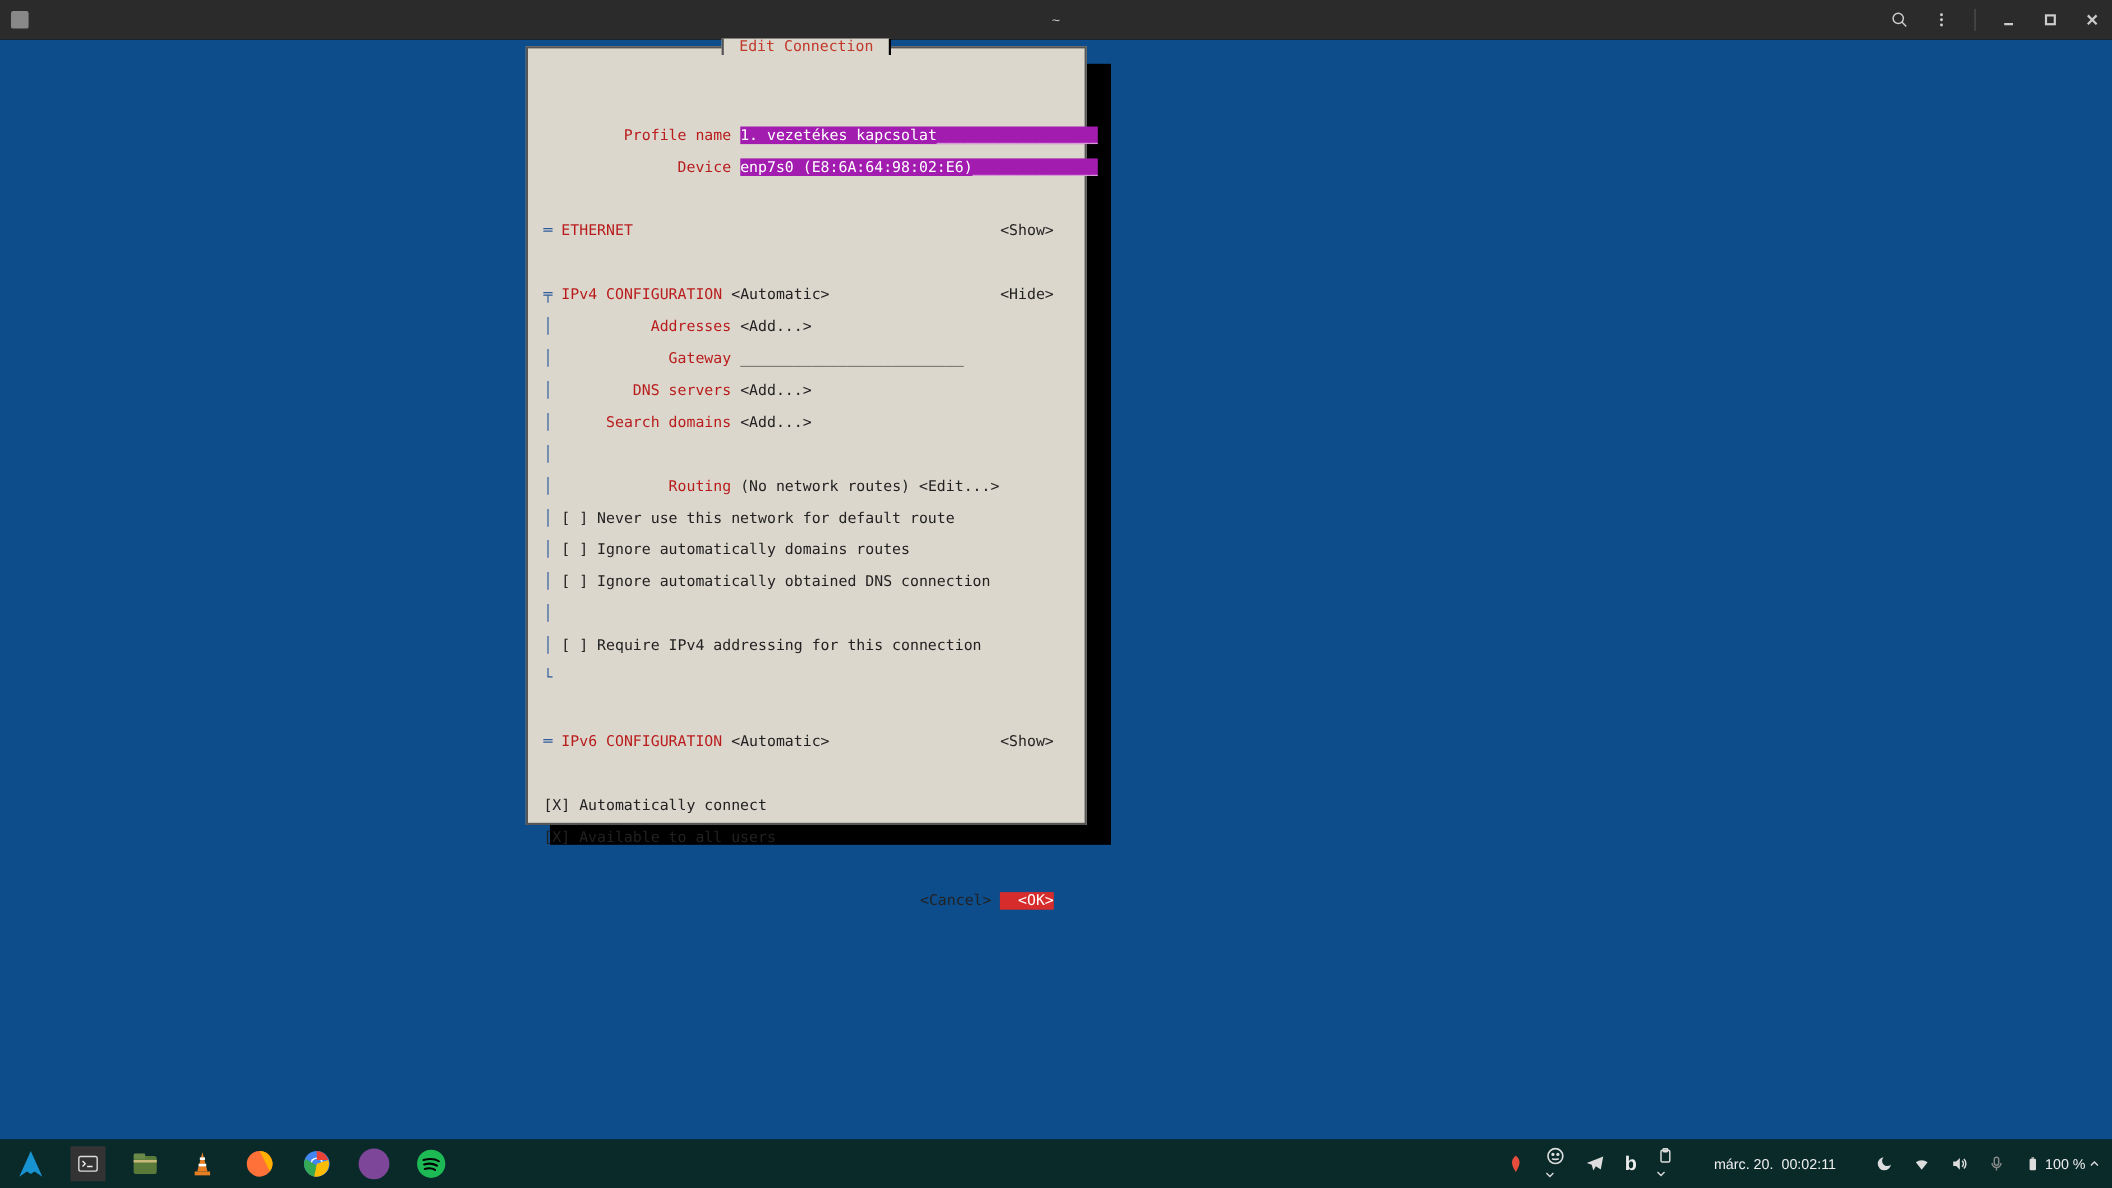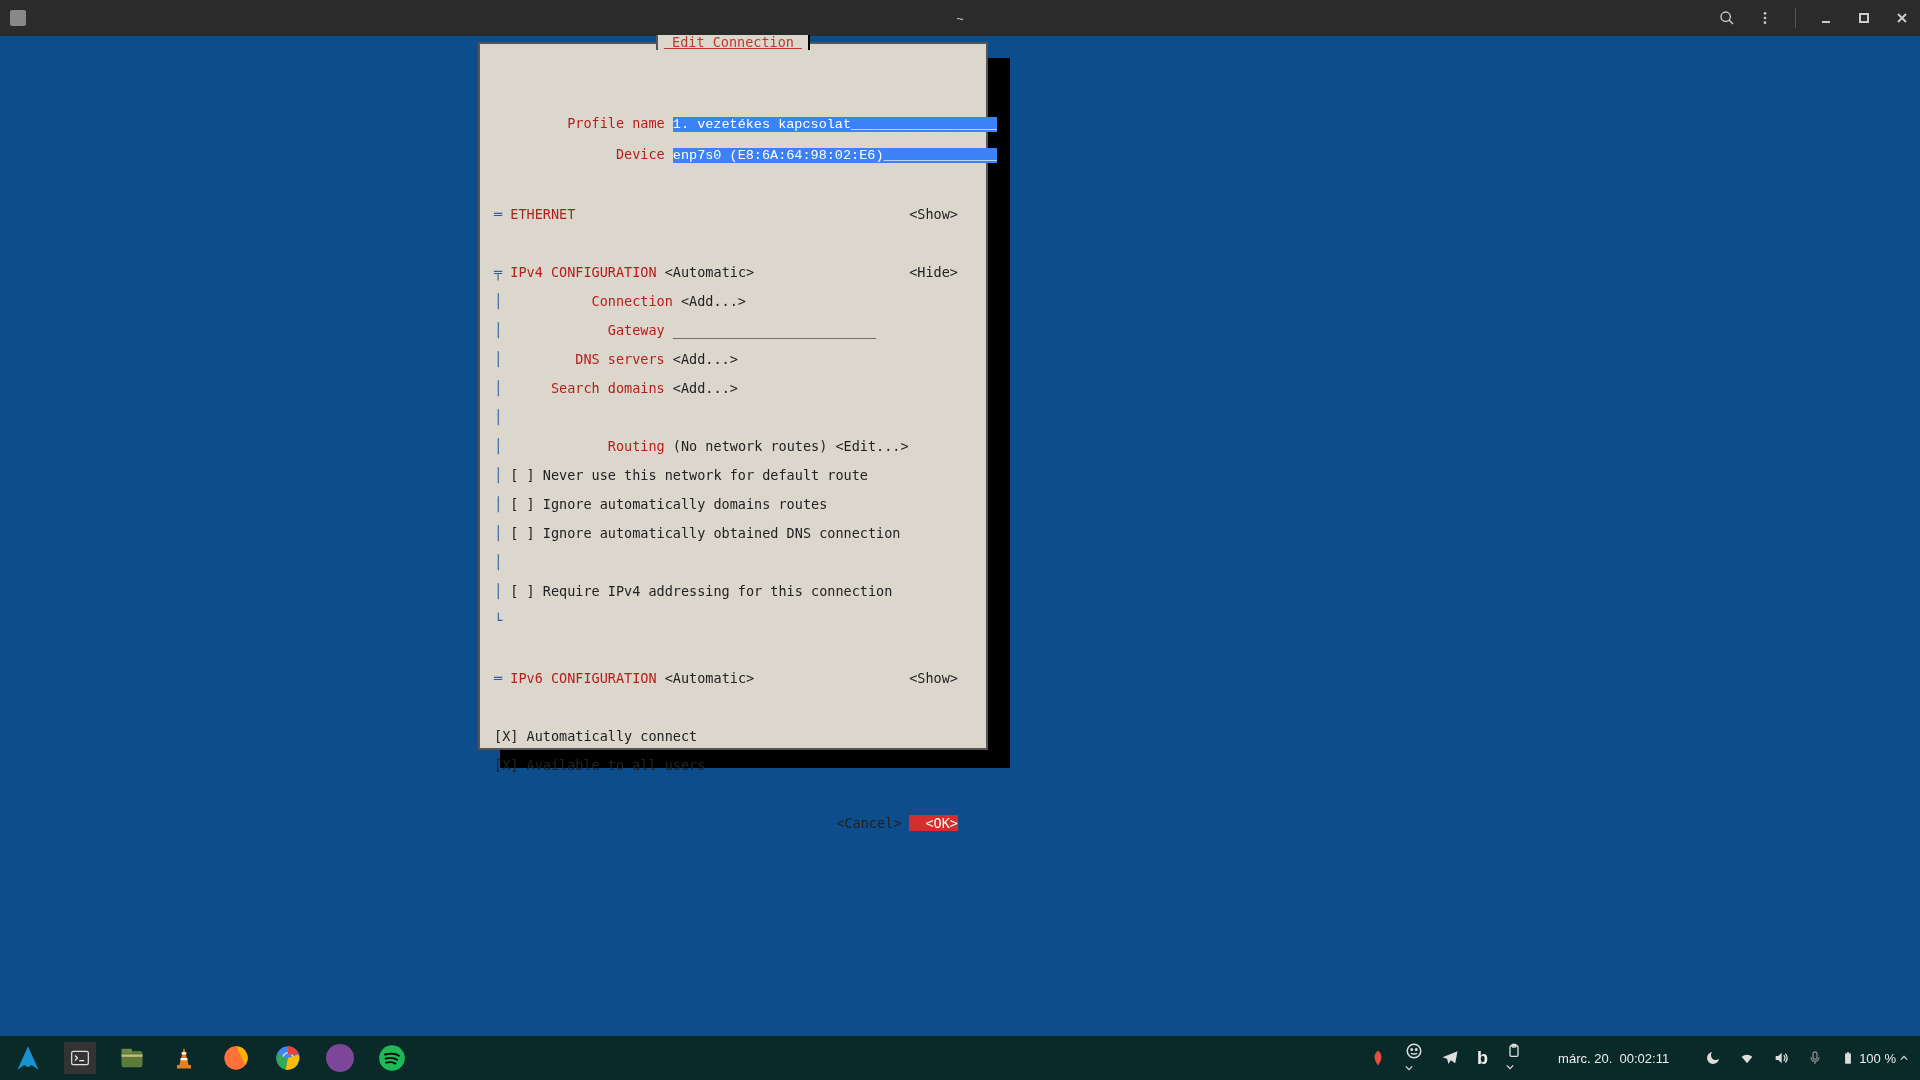--- a/index.html
+++ b/index.html
@@ -61,24 +61,23 @@
     left: 0; right: 0;
     text-align: center;
   }
   .dlg-title {
     display: inline-block;
     background: #dcd7cd;
     padding: 0 6px;
     color: #c0392b;
     border-left: 2px solid #555;
     border-right: 2px solid #000000;
-    text-decoration: underline;
   }
   .lbl { color: #b91c1c; }
-  .hl { background: #3b82f6; color: #fff; font-family: Liberation Mono, monospace; }
+  .hl { background: #a21caf; color: #fff; }
   .row { display: block; }
   .right-align { position: absolute; right: 14px; }
   .btn-ok { background: #d62c2c; color: #fff; padding-left: 16px; }
   .dlg-content { position: relative; }
   .dash { color: #2e5c9c; }
 
   
   .taskbar {
     height: 44px;
     background: #0a2a2a;
@@ -146,21 +145,21 @@
     <div class="dialog-shadow"></div>
     <div class="dialog">
       <div class="dlg-title-wrap"><span class="dlg-title"> Edit Connection </span></div>
       <div class="dlg-content">
 <span class="row">         <span class="lbl">Profile name</span> <span class="hl">1. vezetékes kapcsolat__________________</span></span>
 <span class="row">               <span class="lbl">Device</span> <span class="hl">enp7s0 (E8:6A:64:98:02:E6)______________</span></span>
 <span class="row"> </span>
 <span class="row"><span class="dash">═</span> <span class="lbl">ETHERNET</span><span class="right-align">&lt;Show&gt;</span></span>
 <span class="row"> </span>
 <span class="row"><span class="dash">╤</span> <span class="lbl">IPv4 CONFIGURATION</span> <span>&lt;Automatic&gt;</span><span class="right-align">&lt;Hide&gt;</span></span>
-<span class="row"><span class="dash">│</span>           <span class="lbl">Connection</span> <span>&lt;Add...&gt;</span></span>
+<span class="row"><span class="dash">│</span>           <span class="lbl">Addresses</span> <span>&lt;Add...&gt;</span></span>
 <span class="row"><span class="dash">│</span>             <span class="lbl">Gateway</span> <span>_________________________</span></span>
 <span class="row"><span class="dash">│</span>         <span class="lbl">DNS servers</span> <span>&lt;Add...&gt;</span></span>
 <span class="row"><span class="dash">│</span>      <span class="lbl">Search domains</span> <span>&lt;Add...&gt;</span></span>
 <span class="row"><span class="dash">│</span></span>
 <span class="row"><span class="dash">│</span>             <span class="lbl">Routing</span> <span>(No network routes)</span> <span>&lt;Edit...&gt;</span></span>
 <span class="row"><span class="dash">│</span> <span>[ ] Never use this network for default route</span></span>
 <span class="row"><span class="dash">│</span> <span>[ ] Ignore automatically domains routes</span></span>
 <span class="row"><span class="dash">│</span> <span>[ ] Ignore automatically obtained DNS connection</span></span>
 <span class="row"><span class="dash">│</span></span>
 <span class="row"><span class="dash">│</span> <span>[ ] Require IPv4 addressing for this connection</span></span>

